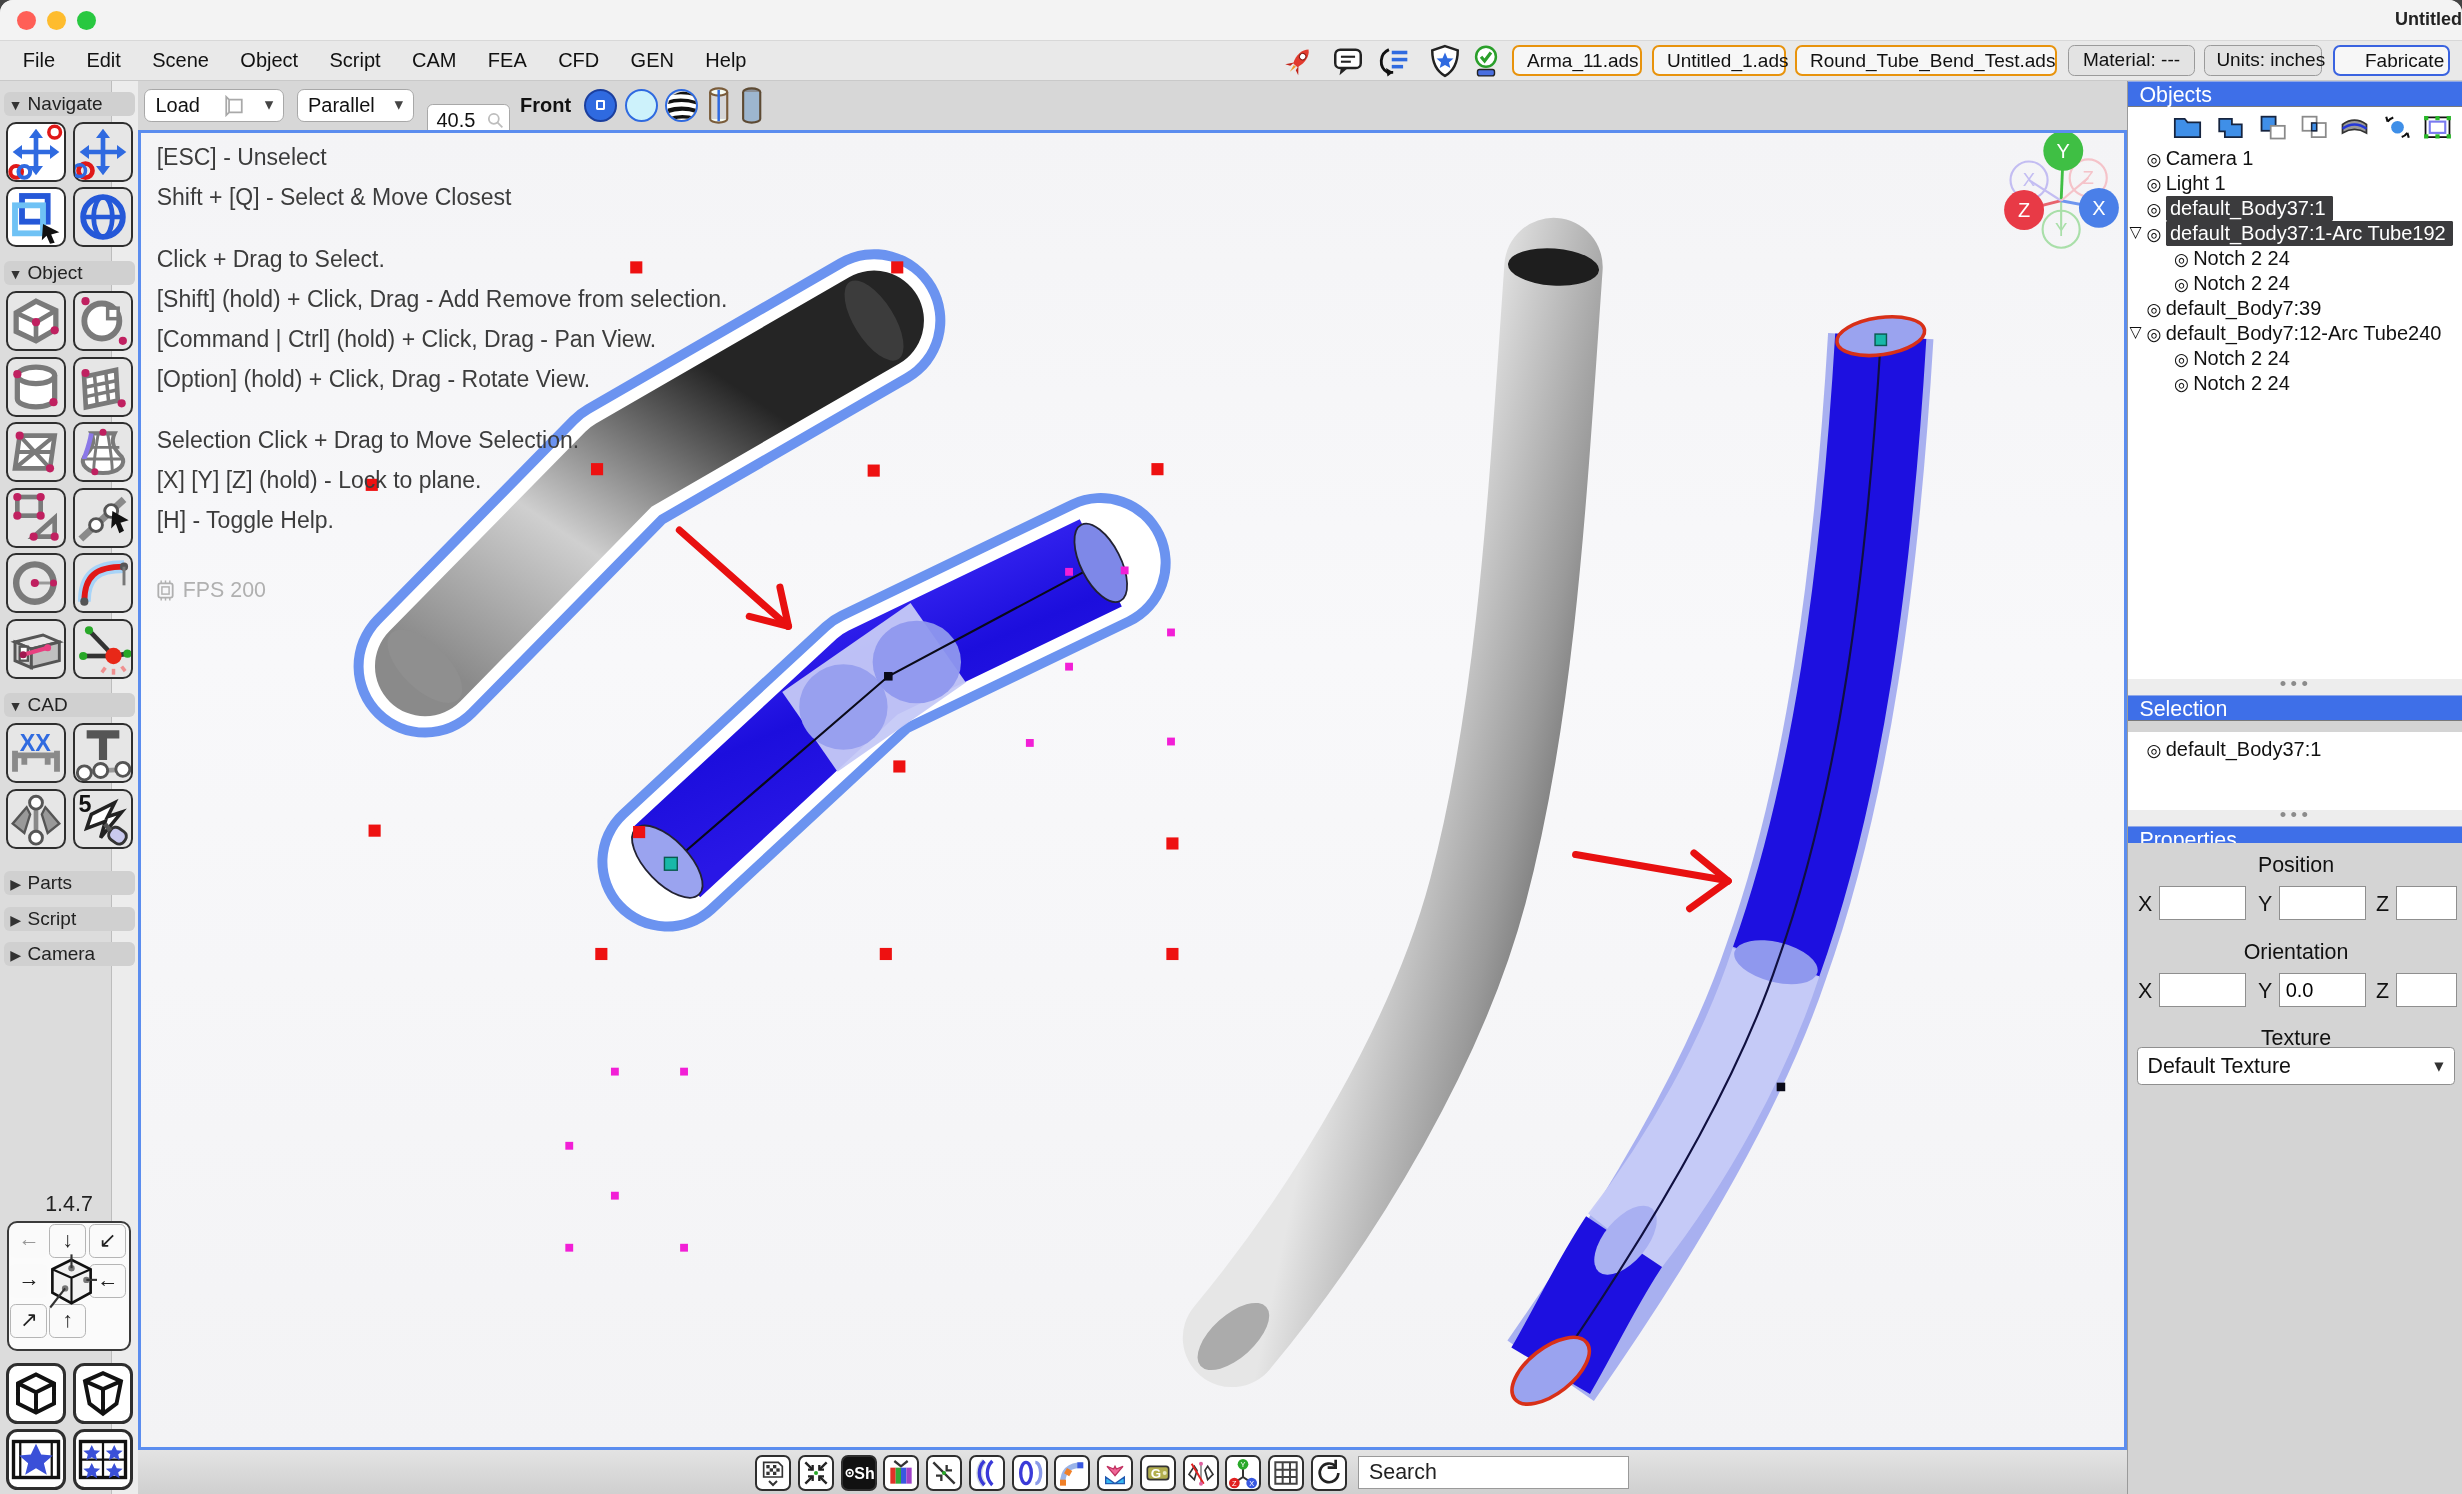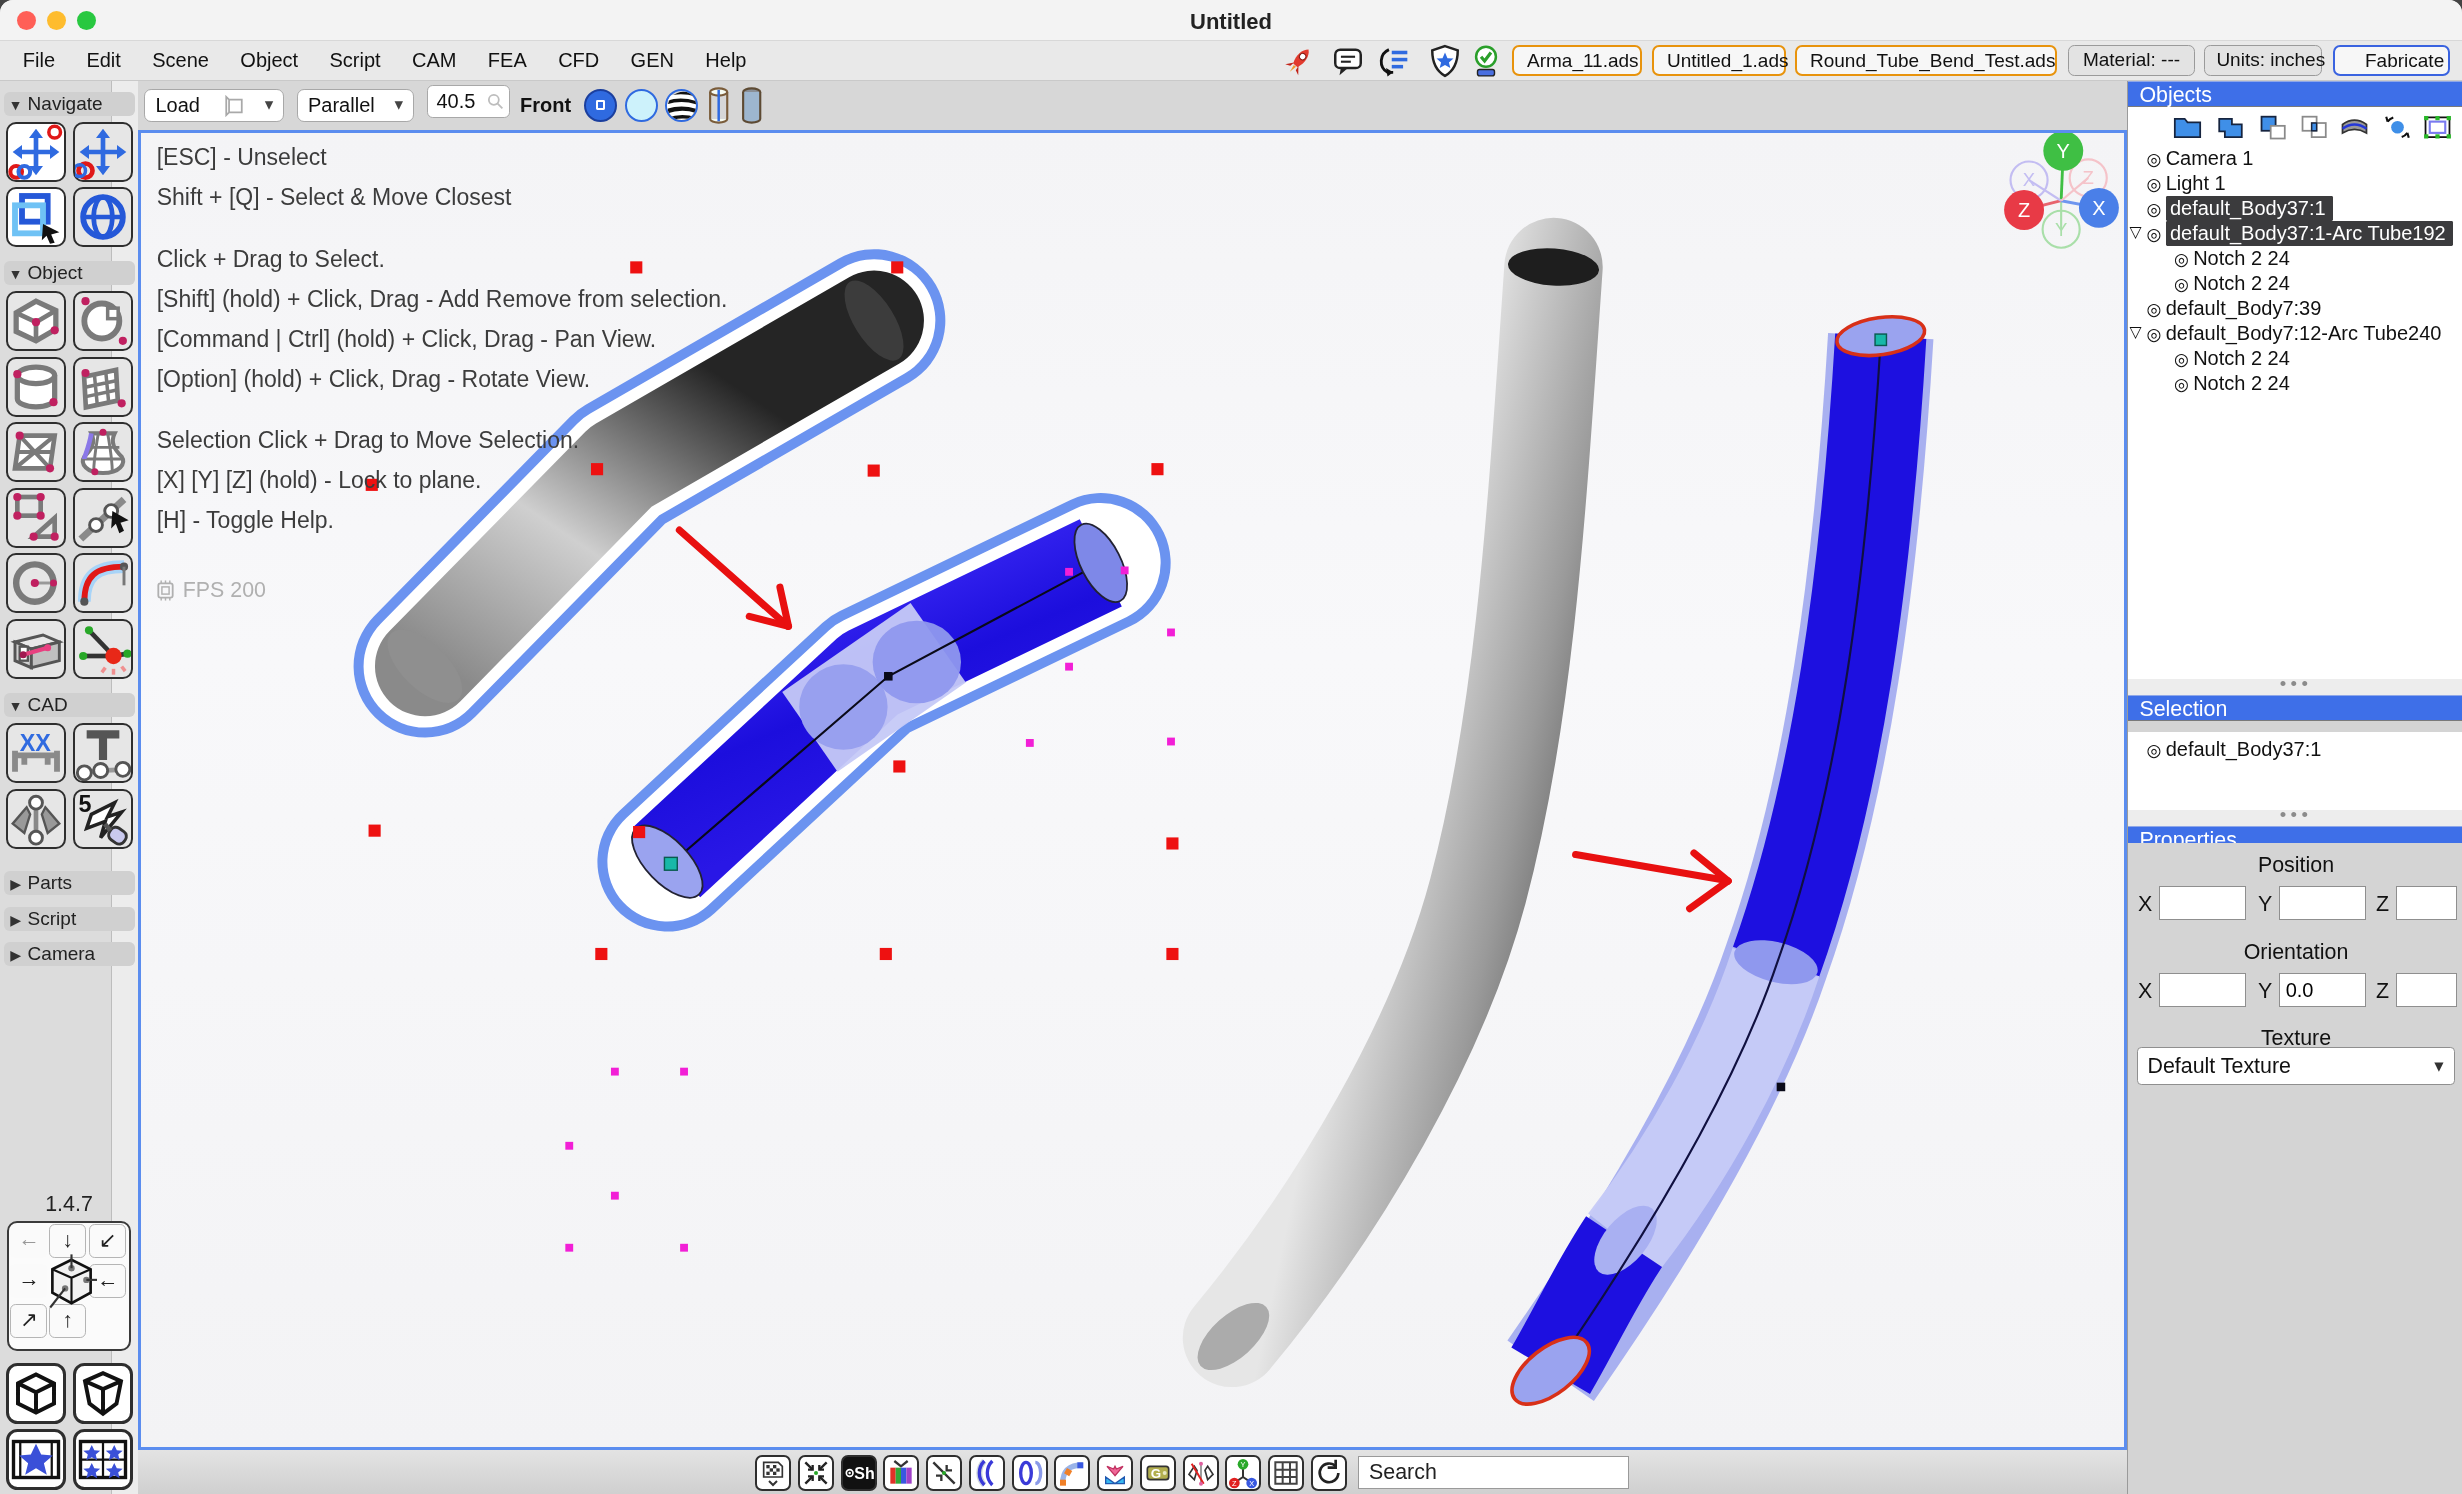--- a/index.html
+++ b/index.html
@@ -2,38 +2,38 @@
 <html style="font-size:11.4px"><head>
 <meta charset="utf-8">
 <style>
   html,body{margin:0;padding:0;background:#444;}
   *{box-sizing:border-box;font-family:"Liberation Sans","DejaVu Sans",sans-serif;}
   #app{position:relative;width:2462px;height:1495px;background:#ececec;overflow:hidden;border-radius:13px 13px 0 0;}
 
   
   #titlebar{position:absolute;left:0;top:0;width:2462px;height:41px;background:#f3f3f3;border-bottom:0.7px solid #d8d8d8;}
   .tl{position:absolute;top:10.7px;width:19px;height:19px;border-radius:50%;}
-  #win-title{position:absolute;left:0;right:0;top:8.5px;text-align:center;font-size:22px;font-weight:700;color:#222;}
+  #win-title{position:absolute;left:0;right:0;top:8.5px;text-align:right;font-size:18px;font-weight:700;color:#222;}
   #menubar{position:absolute;left:0;top:41px;width:2462px;height:40px;background:#e9e9e9;border-bottom:0.7px solid #c9c9c9;}
   .menu-item{display:inline-block;font-size:20px;color:#111;margin-top:7.8px;margin-right:0;padding:0 15.7px;}
   #menubar-left{position:absolute;left:7.1px;top:0;}
   .mb-ic{position:absolute;top:2.8px;width:34px;height:34px;}
   .doc-tab{position:absolute;top:4.3px;height:31px;border:2.1px solid #E8930C;border-radius:7.1px;background:#f7f7f7;
     font-size:19px;color:#111;text-align:center;line-height:27px;padding:0 13px;white-space:nowrap;}
   .gray-btn{position:absolute;top:4.3px;height:31px;border:1.4px solid #9a9a9a;border-radius:6.4px;background:#e3e3e3;
     font-size:19px;color:#111;text-align:center;line-height:28.5px;padding:0 11.4px;white-space:nowrap;}
   .blue-btn{position:absolute;top:4.3px;height:31px;border:2.1px solid #3a63e0;border-radius:7.1px;background:#f7f7f7;
     font-size:19px;color:#111;text-align:center;line-height:27px;padding:0 14.2px;}
 
   
   #toolbar{position:absolute;left:138px;top:81px;width:1989px;height:49px;background:#d7d7d7;}
   .tb-select{position:absolute;top:7.8px;height:33px;background:#fff;border:1.4px solid #a8a8a8;border-radius:7.1px;
     font-size:20px;color:#111;line-height:30px;padding:0 10px;}
   .tb-select .chev{float:right;color:#444;font-size:17px;margin-left:11.4px;}
-  #tb-zoom{position:absolute;top:4px;height:33px;background:#fff;border:1.4px solid #a8a8a8;border-radius:5.7px;
+  #tb-zoom{position:absolute;top:23px;height:33px;background:#fff;border:1.4px solid #a8a8a8;border-radius:5.7px;
     font-size:20px;color:#111;line-height:30px;padding:0 8.5px;}
   #tb-front{position:absolute;top:13px;font-size:20px;font-weight:700;color:#111;}
   .view-circ{position:absolute;top:7.8px;width:33px;height:33px;border-radius:50%;}
 
   
   #sidebar{position:absolute;left:0;top:81px;width:112px;height:1414px;background:#dcdcdc;border-right:0.7px solid #bdbdbd;}
   .sb-head{position:absolute;left:3.6px;width:131px;height:24px;background:#d0d0d0;border-radius:5.7px;
     font-size:19px;color:#222;line-height:24px;}
   .sb-head .tri{display:inline-block;width:24px;text-align:center;color:#333;font-size:14.2px;}
   .sb-btn{position:absolute;width:60px;height:60px;background:#e6e6e6;border:2.8px solid #2e2e2e;border-radius:10px;}

